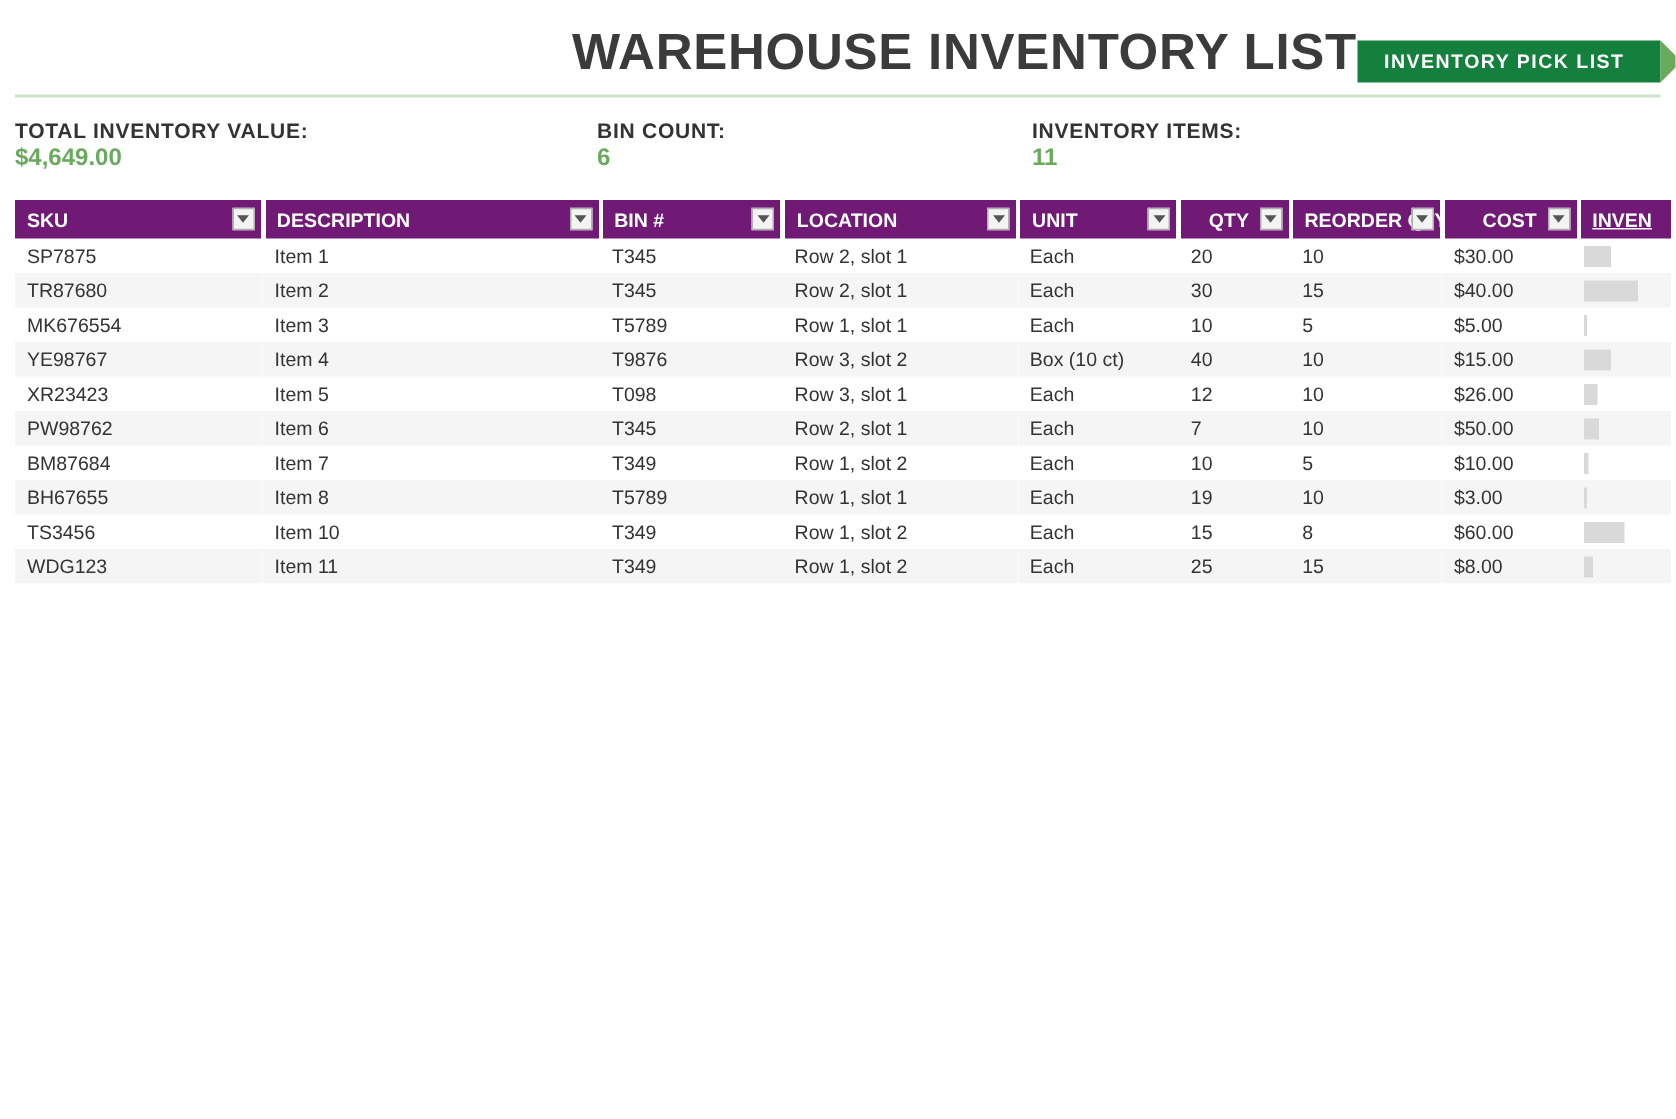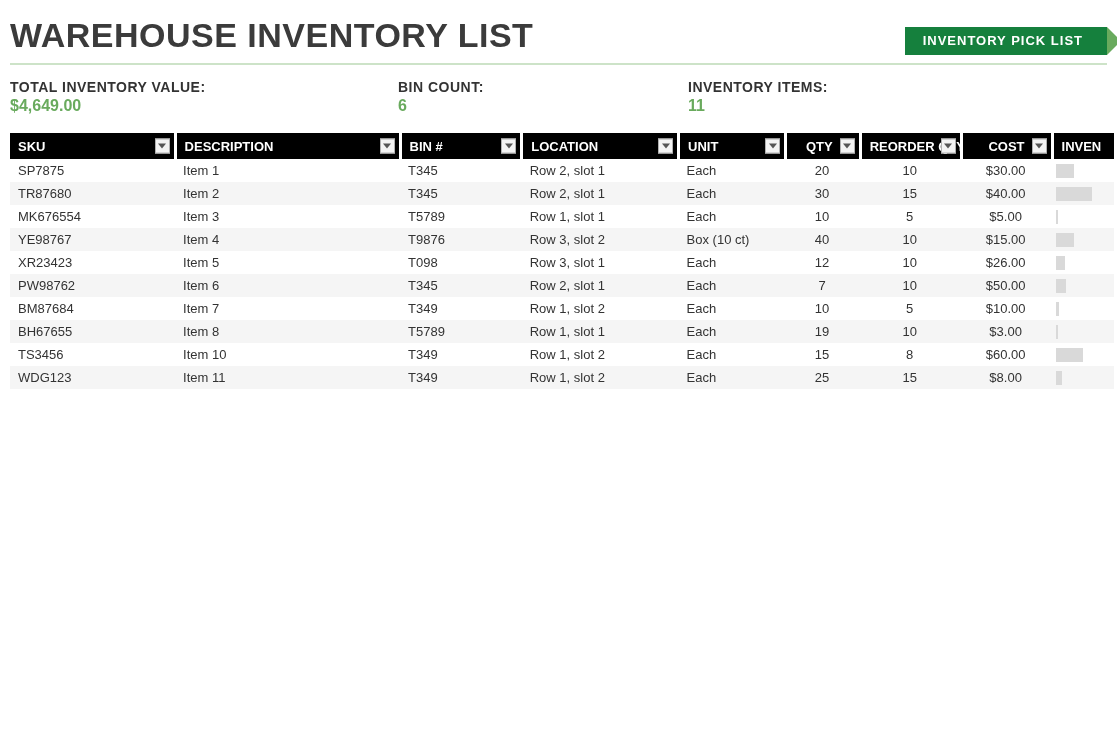--- a/index.html
+++ b/index.html
@@ -7,23 +7,24 @@
   body {
     width:1117px; height:746px;
     font-family: Arial, Helvetica, sans-serif;
     background:#ffffff;
     overflow:hidden;
     color:#333;
     padding:10px 10px 0 10px;
   }
   .header-row {
     display:flex;
-    justify-content:space-between;
+    justify-content:flex-end;
     align-items:flex-end;
     padding-top:6px;
+    margin-left:12px;
   }
   .title {
     font-size:34px;
     font-weight:900;
     letter-spacing:0.5px;
     color:#3b3b3b;
     font-stretch:condensed;
     text-transform:uppercase;
   }
   .pick-list-btn {
@@ -66,34 +67,34 @@
   }
   .sum-value {
     font-size:16px; font-weight:bold; color:#69aa5d; margin-top:2px;
   }
   table.inv {
     border-collapse:collapse;
     width:1104px;
     table-layout:fixed;
   }
   table.inv th {
-    background:#000000;
+    background:#701a75;
     color:#ffffff;
     font-size:13px;
     font-weight:bold;
     text-align:left;
     padding:5px 8px;
     position:relative;
     height:26px;
     text-transform:uppercase;
     white-space:nowrap;
     overflow:hidden;
     border-right:3px solid #ffffff;
   }
-  table.inv th:last-child { border-right:none; }
+  table.inv th:last-child { border-right:none;text-decoration:underline; }
   table.inv th.right { text-align:right; padding-right:26px;}
   table.inv th .filter {
     position:absolute; right:4px; top:50%; transform:translateY(-50%);
     width:15px; height:15px;
     background:#f3f3f3;
     border:1px solid #b0b0b0;
     display:flex; align-items:center; justify-content:center;
     cursor:pointer;
   }
   table.inv th .filter::after{
@@ -104,21 +105,21 @@
     border-top:5px solid #555;
   }
   table.inv td {
     font-size:13px;
     padding:4px 8px;
     height:22px;
     white-space:nowrap;
     overflow:hidden;
   }
   table.inv tbody tr:nth-child(even) td { background:#f5f5f5; }
-  table.inv td.num { text-align:center; padding-right:10px;}
+  table.inv td.num { text-align:left; padding-right:10px;}
   table.inv td.bar { padding:3px 4px;}
   .databar {
     height:14px; background:#d9d9d9;
   }
   col.c-sku   { width:160px; }
   col.c-desc  { width:218px; }
   col.c-bin   { width:118px; }
   col.c-loc   { width:152px; }
   col.c-unit  { width:104px; }
   col.c-qty   { width:72px; }

